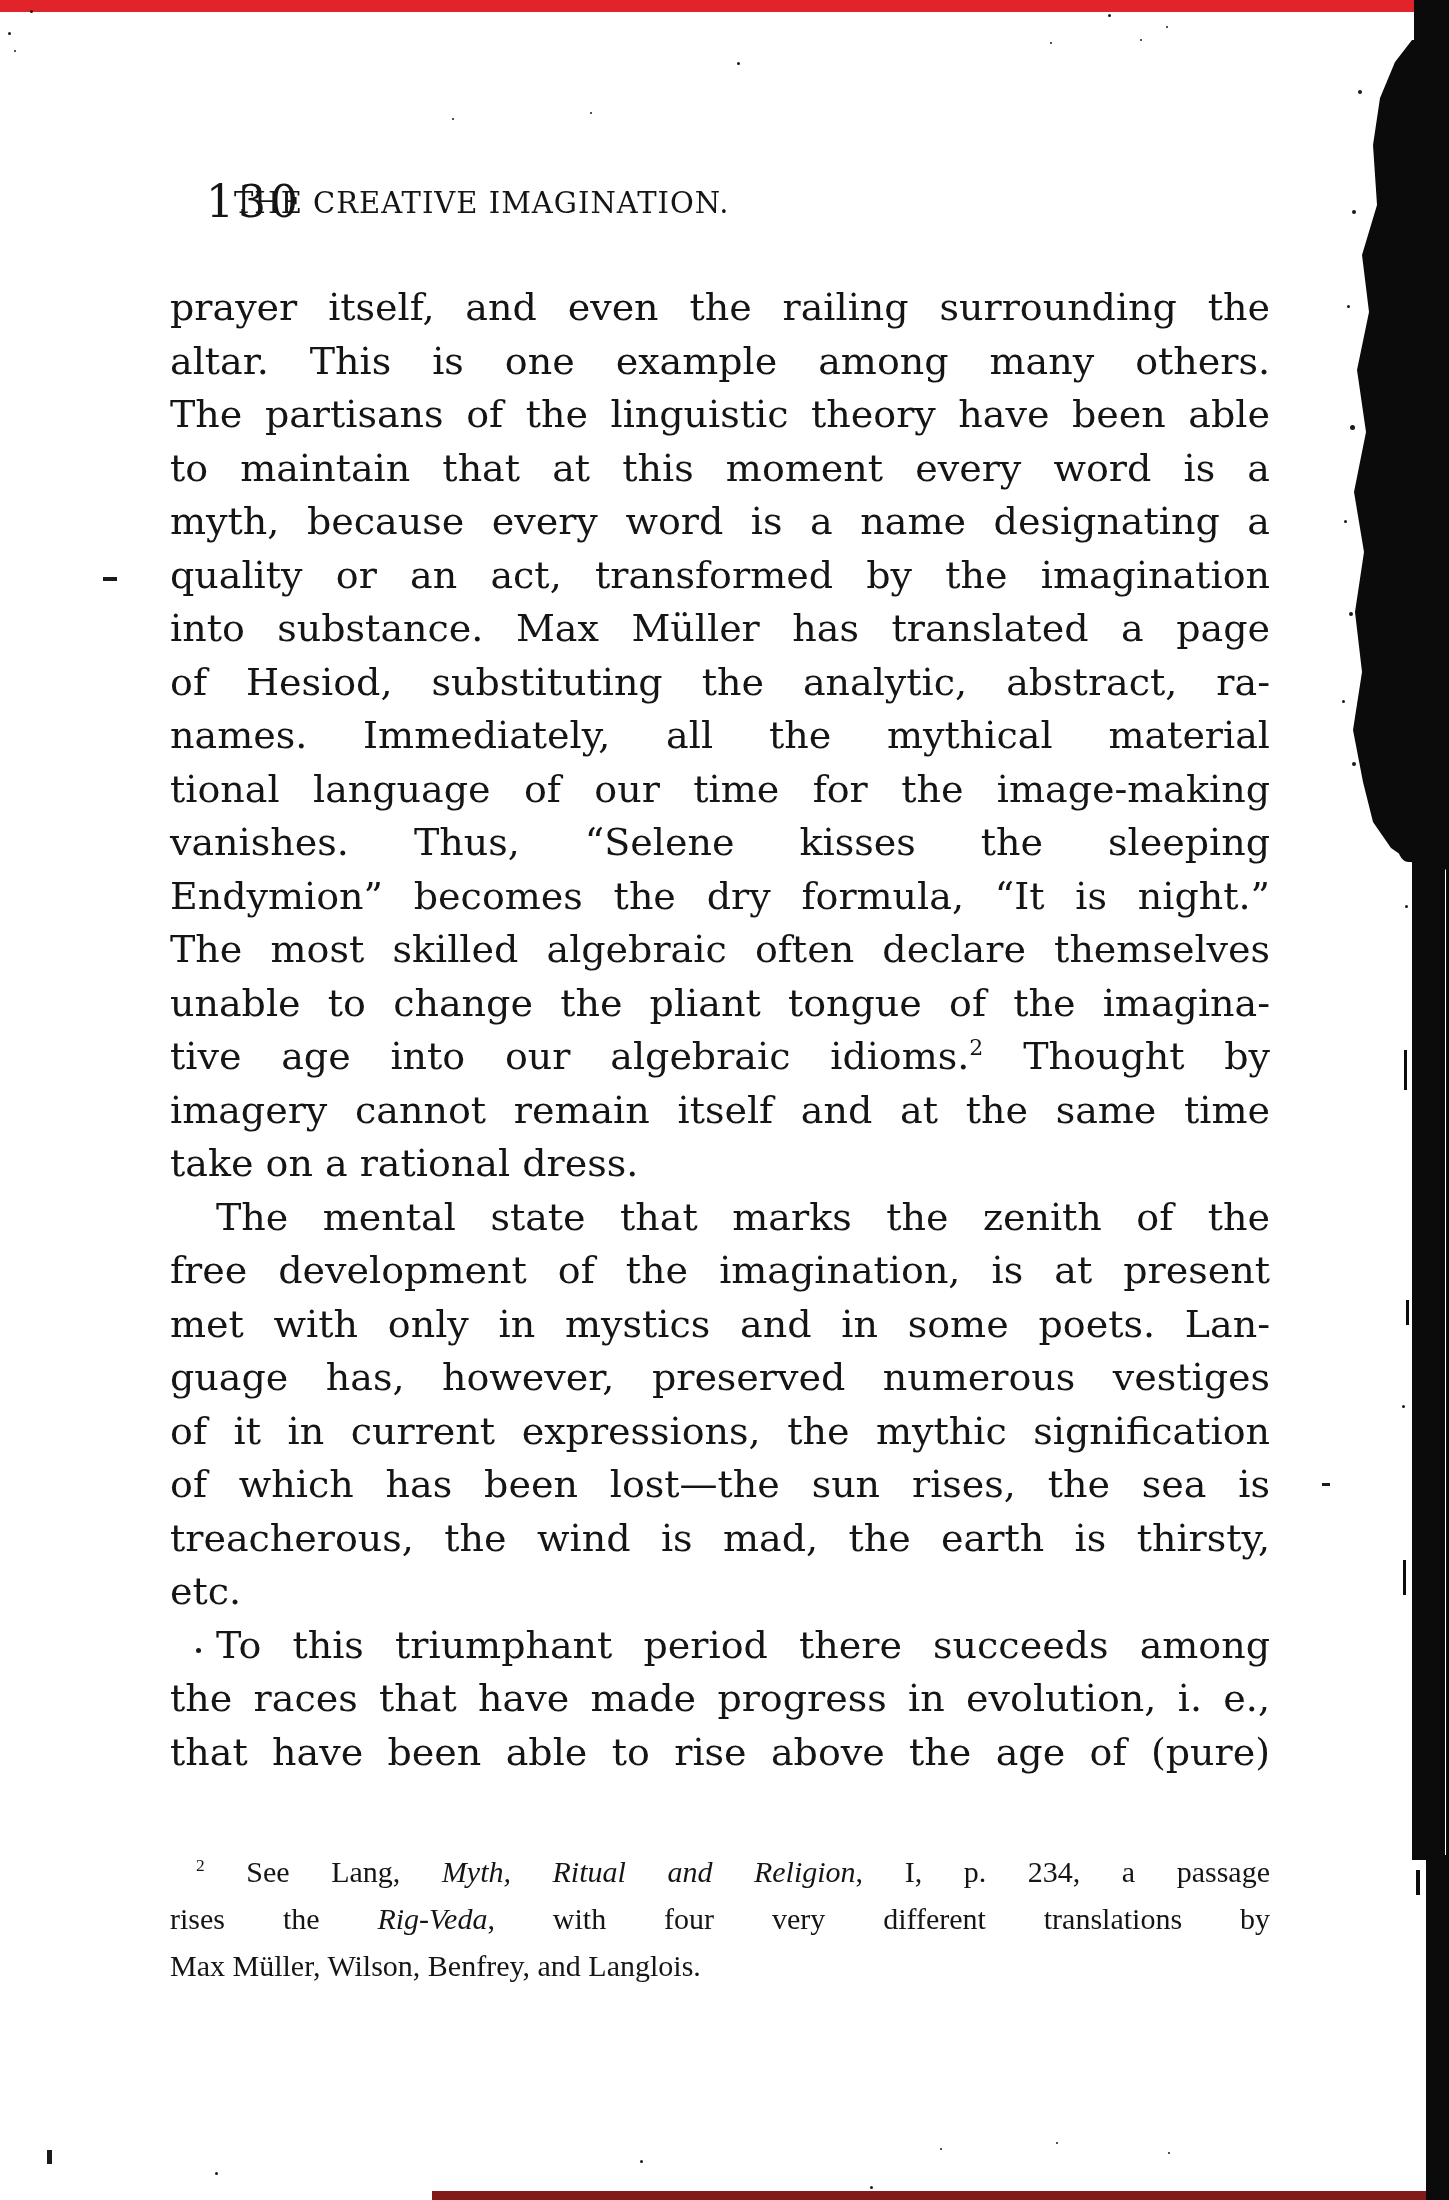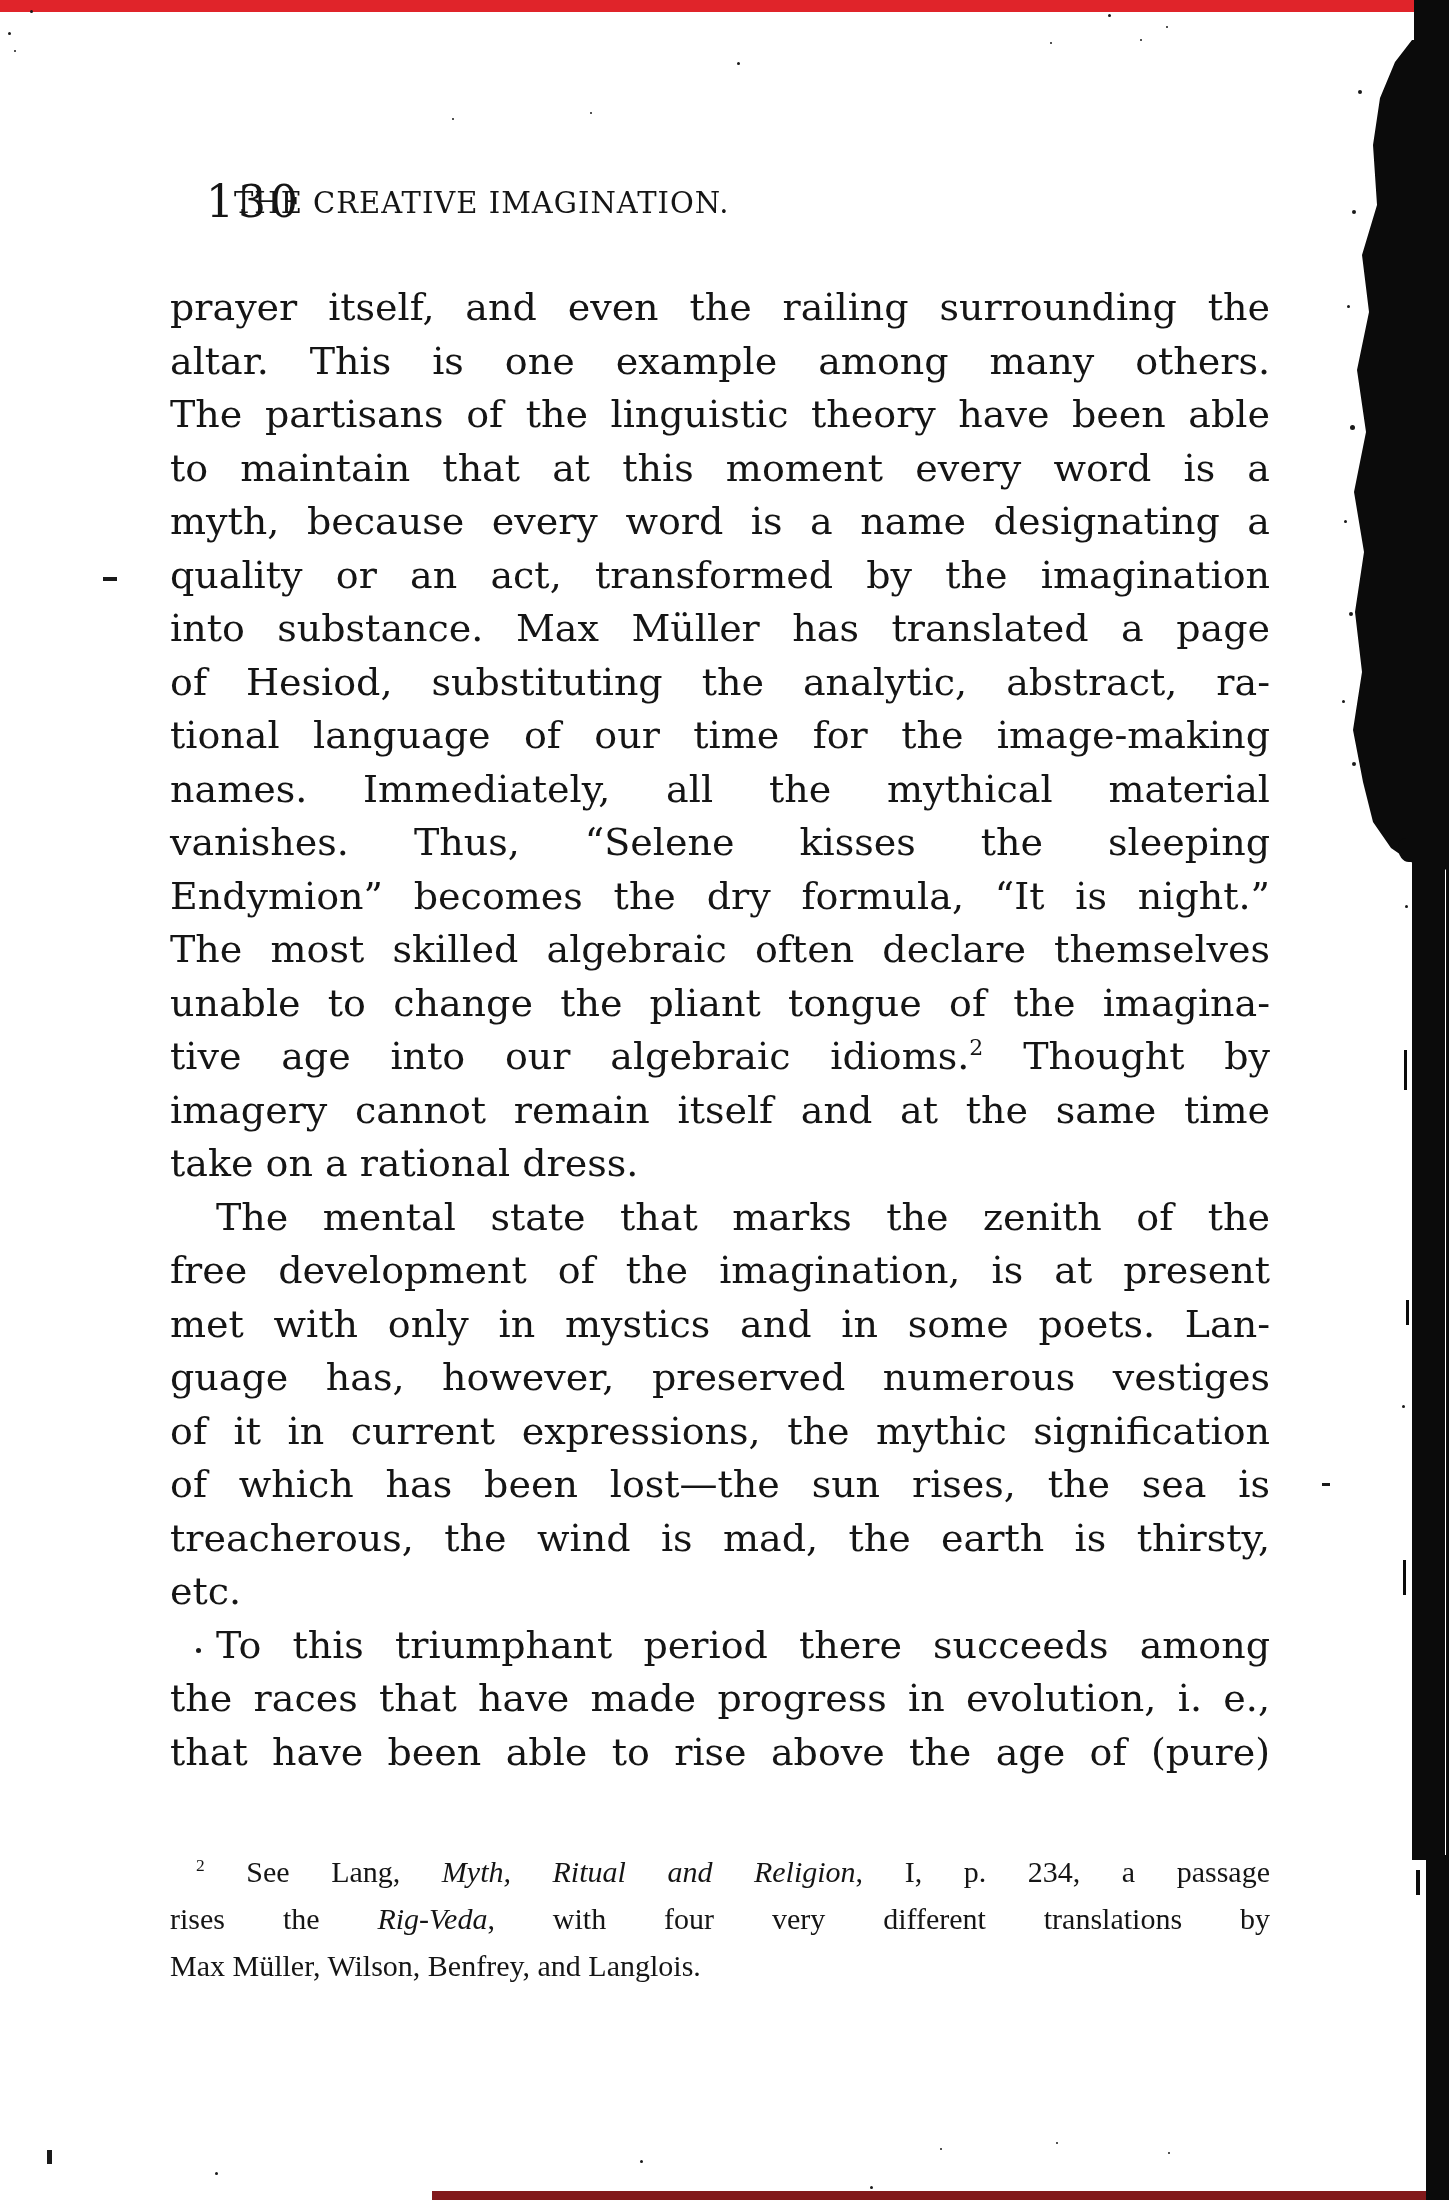--- a/index.html
+++ b/index.html
@@ -74,22 +74,22 @@
 
   <div id="body-lines" class="bodytext">
       <div class="tline"><span>prayer itself, and even the railing surrounding the</span></div>
       <div class="tline"><span>altar.  This is one example among many others.</span></div>
       <div class="tline"><span>The partisans of the linguistic theory have been able</span></div>
       <div class="tline"><span>to maintain that at this moment every word is a</span></div>
       <div class="tline"><span>myth, because every word is a name designating a</span></div>
       <div class="tline"><span>quality or an act, transformed by the imagination</span></div>
       <div class="tline"><span>into substance.  Max Müller has translated a page</span></div>
       <div class="tline"><span>of Hesiod, substituting the analytic, abstract, ra-</span></div>
+      <div class="tline"><span>names.  Immediately, all the mythical material</span></div>
       <div class="tline"><span>tional language of our time for the image-making</span></div>
-      <div class="tline"><span>names.  Immediately, all the mythical material</span></div>
       <div class="tline"><span>vanishes.  Thus, “Selene kisses the sleeping</span></div>
       <div class="tline"><span>Endymion” becomes the dry formula, “It is night.”</span></div>
       <div class="tline"><span>The most skilled algebraic often declare themselves</span></div>
       <div class="tline"><span>unable to change the pliant tongue of the imagina-</span></div>
       <div class="tline"><span>tive age into our algebraic idioms.</span><sup>2</sup><span>  Thought by</span></div>
       <div class="tline"><span>imagery cannot remain itself and at the same time</span></div>
       <div class="tline lastline"><span>take on a rational dress.</span></div>
       <div class="tline indent"><span>The mental state that marks the zenith of the</span></div>
       <div class="tline"><span>free development of the imagination, is at present</span></div>
       <div class="tline"><span>met with only in mystics and in some poets.  Lan-</span></div>

